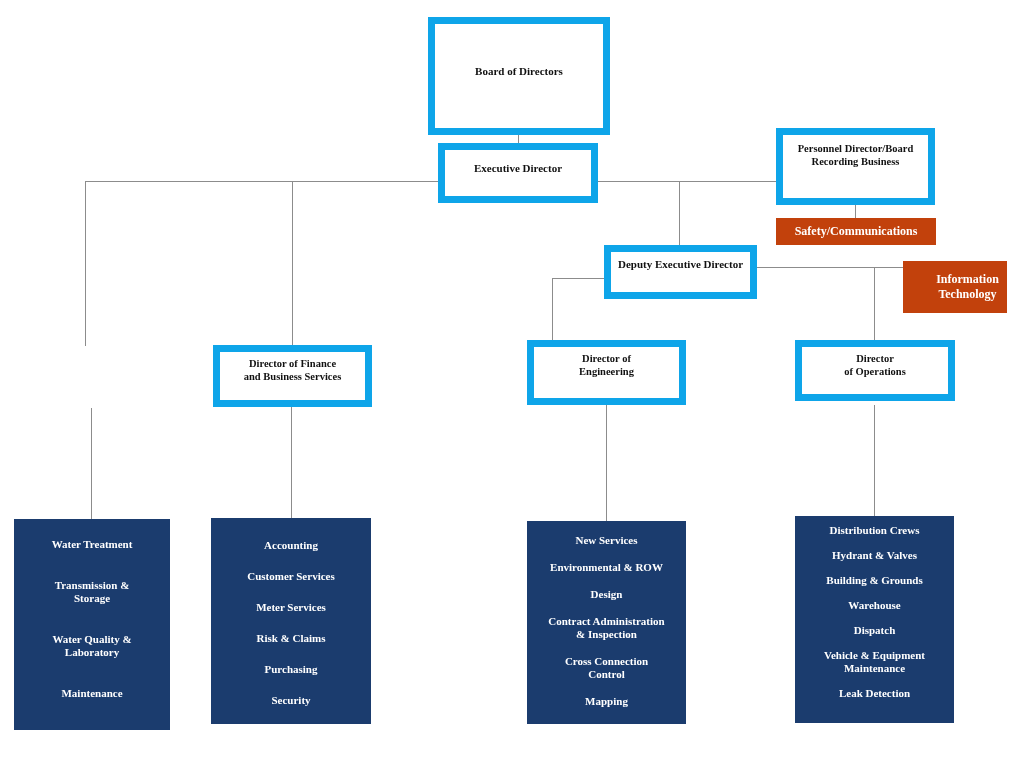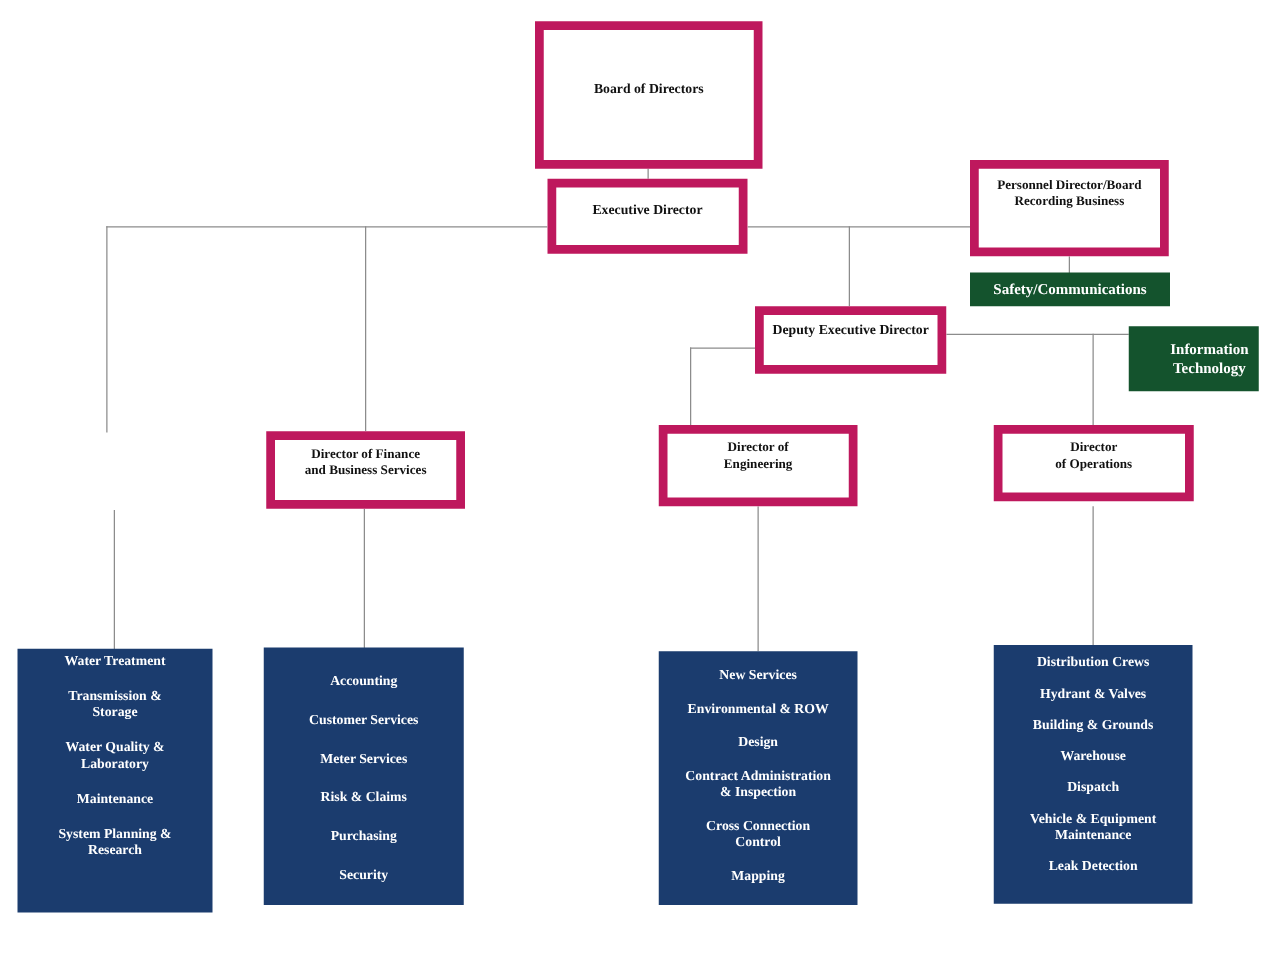--- a/index.html
+++ b/index.html
@@ -25,40 +25,40 @@
     background: #8c8c8c;
   }
   .line-h { height: 1px; }
   .line-v { width: 1px; }
 
   
   .node-outline {
     position: absolute;
     box-sizing: border-box;
     background: #ffffff;
-    border: 7px solid #be185d;
+    border: 7px solid #0ea5e9;
     display: flex;
     align-items: flex-start;
     justify-content: center;
   }
   .node-outline .node-label {
     display: block;
     width: 100%;
     text-align: center;
     font-weight: bold;
     color: #111111;
     line-height: 1.22;
     white-space: pre-line;
   }
 
   
   .node-solid {
     position: absolute;
     box-sizing: border-box;
-    background: #14532d;
+    background: #c2410c;
     display: flex;
     align-items: center;
     justify-content: center;
   }
   .node-solid .node-label {
     display: block;
     width: 100%;
     text-align: center;
     font-weight: bold;
     color: #ffffff;
@@ -152,21 +152,21 @@
   <div class="node-outline" style="left:527px; top:340px; width:159px; height:65px;">
     <span class="node-label" style="font-size:10.5px; padding-top:6px;">Director of
 Engineering</span>
   </div>
 
   <div class="node-outline" style="left:795px; top:340px; width:160px; height:61px;">
     <span class="node-label" style="font-size:10.5px; padding-top:6px;">Director
 of Operations</span>
   </div>
 
-  <div class="dept-block" style="left:14px; top:519px; width:156px; height:211px; padding-top:4px; gap:15px;">
+  <div class="dept-block" style="left:14px; top:519px; width:156px; height:211px; padding-top:19px; gap:28px;">
     <div class="dept-item" style="font-size:11px;">Water Treatment</div>
     <div class="dept-item" style="font-size:11px;">Transmission &amp;
 Storage</div>
     <div class="dept-item" style="font-size:11px;">Water Quality &amp;
 Laboratory</div>
     <div class="dept-item" style="font-size:11px;">Maintenance</div>
     <div class="dept-item" style="font-size:11px;">System Planning &amp;
 Research</div>
   </div>
 

